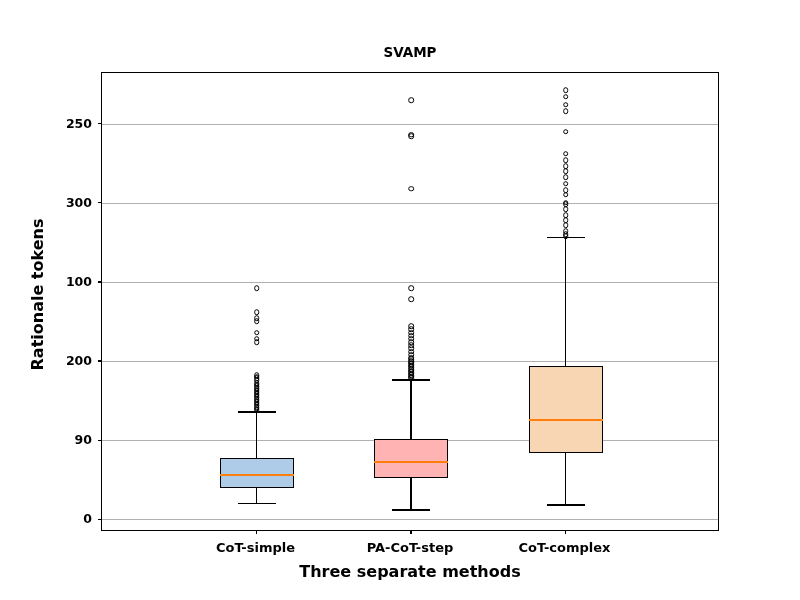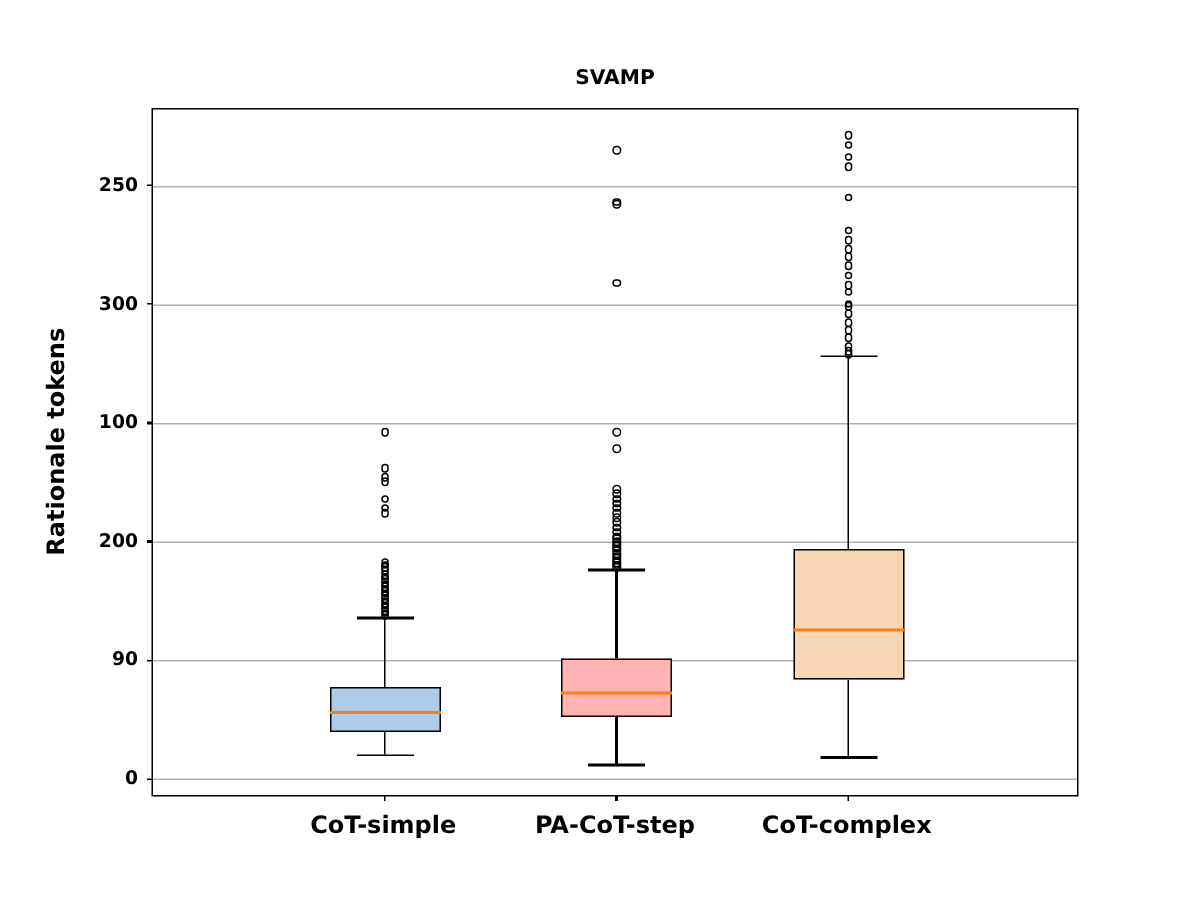--- a/index.html
+++ b/index.html
@@ -70,21 +70,21 @@
     position: absolute;
     width: 1.4px;
     height: 4px;
     background: #000000;
     top: 100%;
   }
   .xtick-label {
     position: absolute;
     text-align: center;
     width: 160px;
-    font-size: 16px;
+    font-size: 13px;
     color: #000000;
     top: 540px;
   }
   #xaxis-label {
     position: absolute;
     left: 101px;
     top: 562px;
     width: 618px;
     text-align: center;
     font-size: 16px;
@@ -275,15 +275,16 @@
       <div class="ytick-label-abs" style="top: 280.924px;">100</div>
       <div class="ytick-label-abs" style="top: 201.786px;">300</div>
       <div class="ytick-label-abs" style="top: 122.648px;">250</div>
     </div>
   <div id="xlabels">
       <div class="xtick-label" style="left: 175.5px;">CoT-simple</div>
       <div class="xtick-label" style="left: 330px;">PA-CoT-step</div>
       <div class="xtick-label" style="left: 484.5px;">CoT-complex</div>
     </div>
 
+  <div id="xaxis-label">Three separate methods</div>
   <div id="yaxis-label">Rationale tokens</div>
 
 </div>
 
 </body></html>

